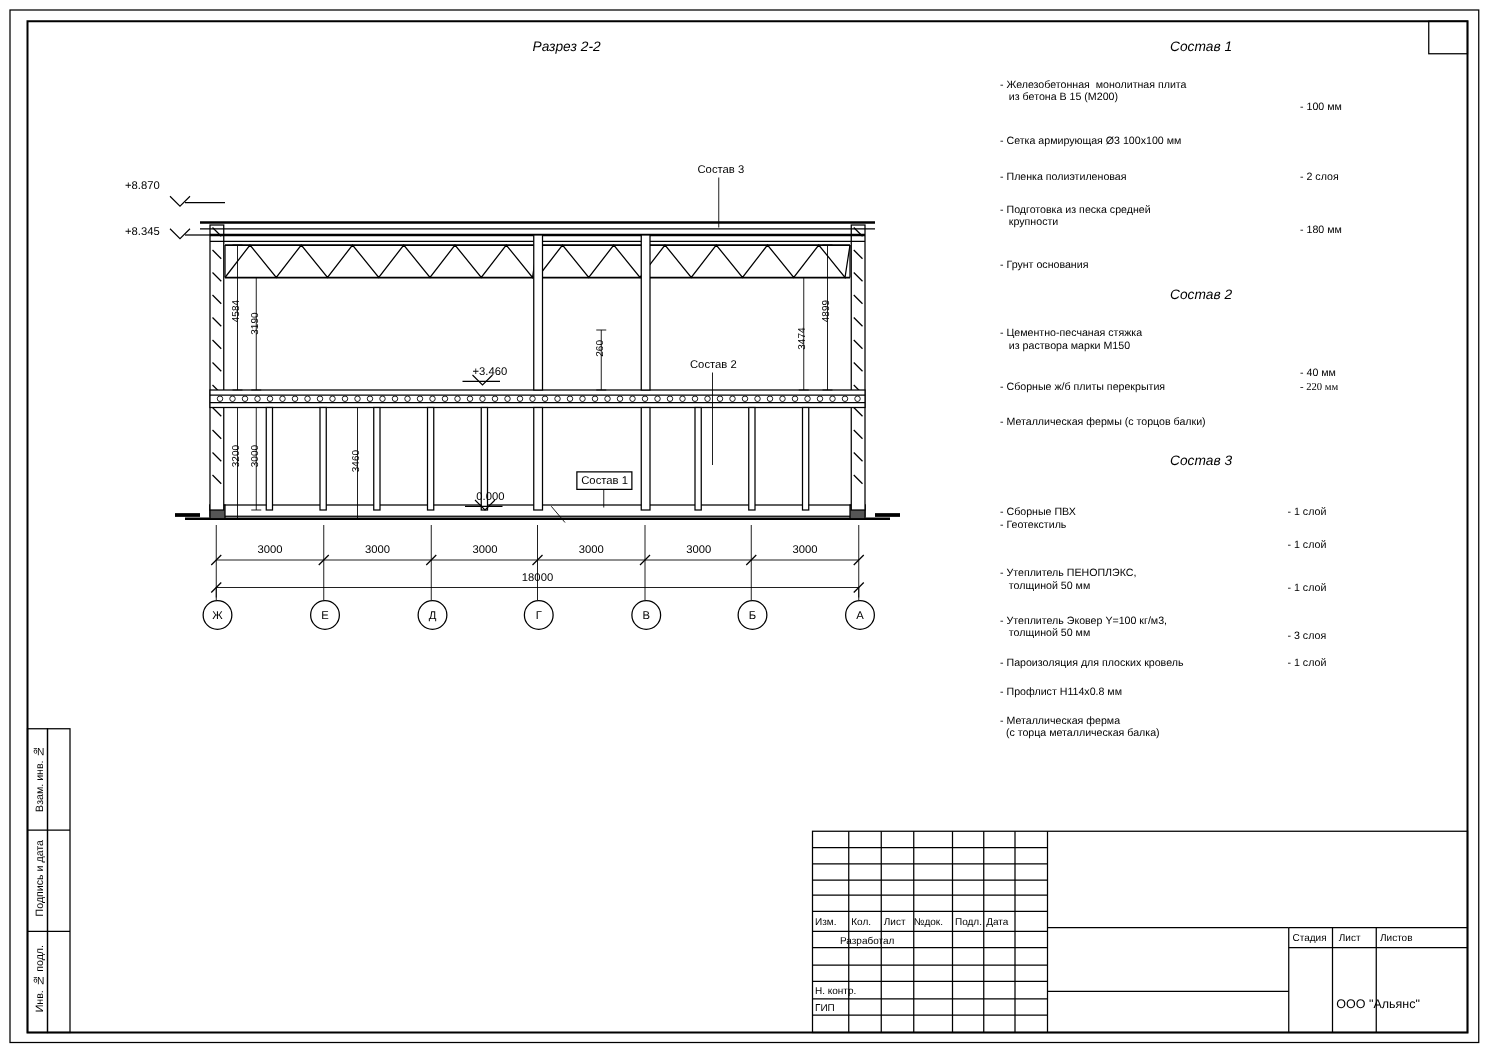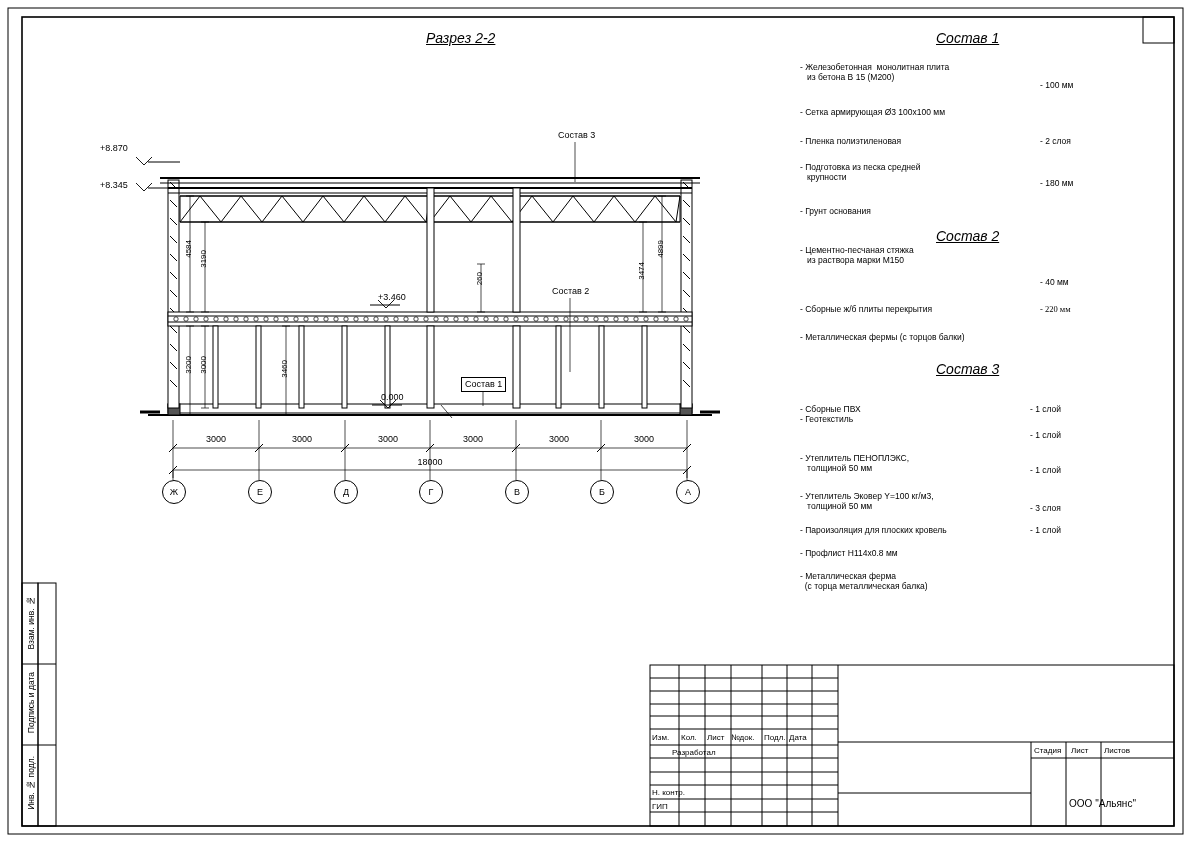--- a/index.html
+++ b/index.html
@@ -1,19 +1,19 @@
 <!DOCTYPE html>
 <html><head>
 <meta charset="utf-8">
 <style>
   html,body{margin:0;padding:0;background:#ffffff;}
   body{font-family:"Liberation Sans", sans-serif;}
   #sheet{position:relative;width:1191px;height:842px;background:#fff;overflow:hidden;}
   .txt{position:absolute;white-space:pre;color:#000;font-size:9px;line-height:11px;}
-  .ttl{font-size:14px;font-style:italic;text-decoration:underline;}
+  .ttl{font-size:11px;font-style:italic;}
   .ctr{text-align:center;}
   svg{position:absolute;top:0;left:0;overflow:visible;}
   .circlbl{position:absolute;width:22px;height:22px;border:1px solid #000;border-radius:50%;
            font-size:9px;display:flex;align-items:center;justify-content:center;background:#fff;}
   .vtext{position:absolute;font-size:8px;writing-mode:vertical-rl;transform:rotate(180deg);white-space:nowrap;}
   .specrow{position:absolute;font-size:8.5px;white-space:pre;}
 </style>
 </head>
 <body>
 
@@ -276,23 +276,23 @@
   <div class="specrow" style="left:1040px;top:107px;"></div>
   <div class="specrow" style="left:800px;top:136px;">- Пленка полиэтиленовая</div>
   <div class="specrow" style="left:1040px;top:136px;">- 2 слоя</div>
   <div class="specrow" style="left:800px;top:162px;">- Подготовка из песка средней
    крупности</div>
   <div class="specrow" style="left:1040px;top:178px;">- 180 мм</div>
   <div class="specrow" style="left:800px;top:206px;">- Грунт основания</div>
   <div class="specrow" style="left:1040px;top:206px;"></div>
 
   <div class="txt ttl" style="left:936px;top:231px;">Состав 2</div>
-  <div class="specrow" style="left:800px;top:245px;">- Цементно-песчаная стяжка
+  <div class="specrow" style="left:800px;top:261px;">- Цементно-песчаная стяжка
    из раствора марки М150</div>
-  <div class="specrow" style="left:1040px;top:277px;">- 40 мм</div>
+  <div class="specrow" style="left:1040px;top:293px;">- 40 мм</div>
   <div class="specrow" style="left:800px;top:304px;">- Сборные ж/б плиты перекрытия</div>
   <div class="specrow" style="left:1040px;top:304px;font-family:Liberation Serif, serif;">- 220 мм</div>
   <div class="specrow" style="left:800px;top:332px;">- Металлическая фермы (с торцов балки)</div>
   <div class="specrow" style="left:1040px;top:332px;"></div>
 
   <div class="txt ttl" style="left:936px;top:364px;">Состав 3</div>
   <div class="specrow" style="left:800px;top:404px;">- Сборные ПВХ</div>
   <div class="specrow" style="left:1030px;top:404px;">- 1 слой</div>
   <div class="specrow" style="left:800px;top:414px;">- Геотекстиль</div>
   <div class="specrow" style="left:1030px;top:430px;">- 1 слой</div>

